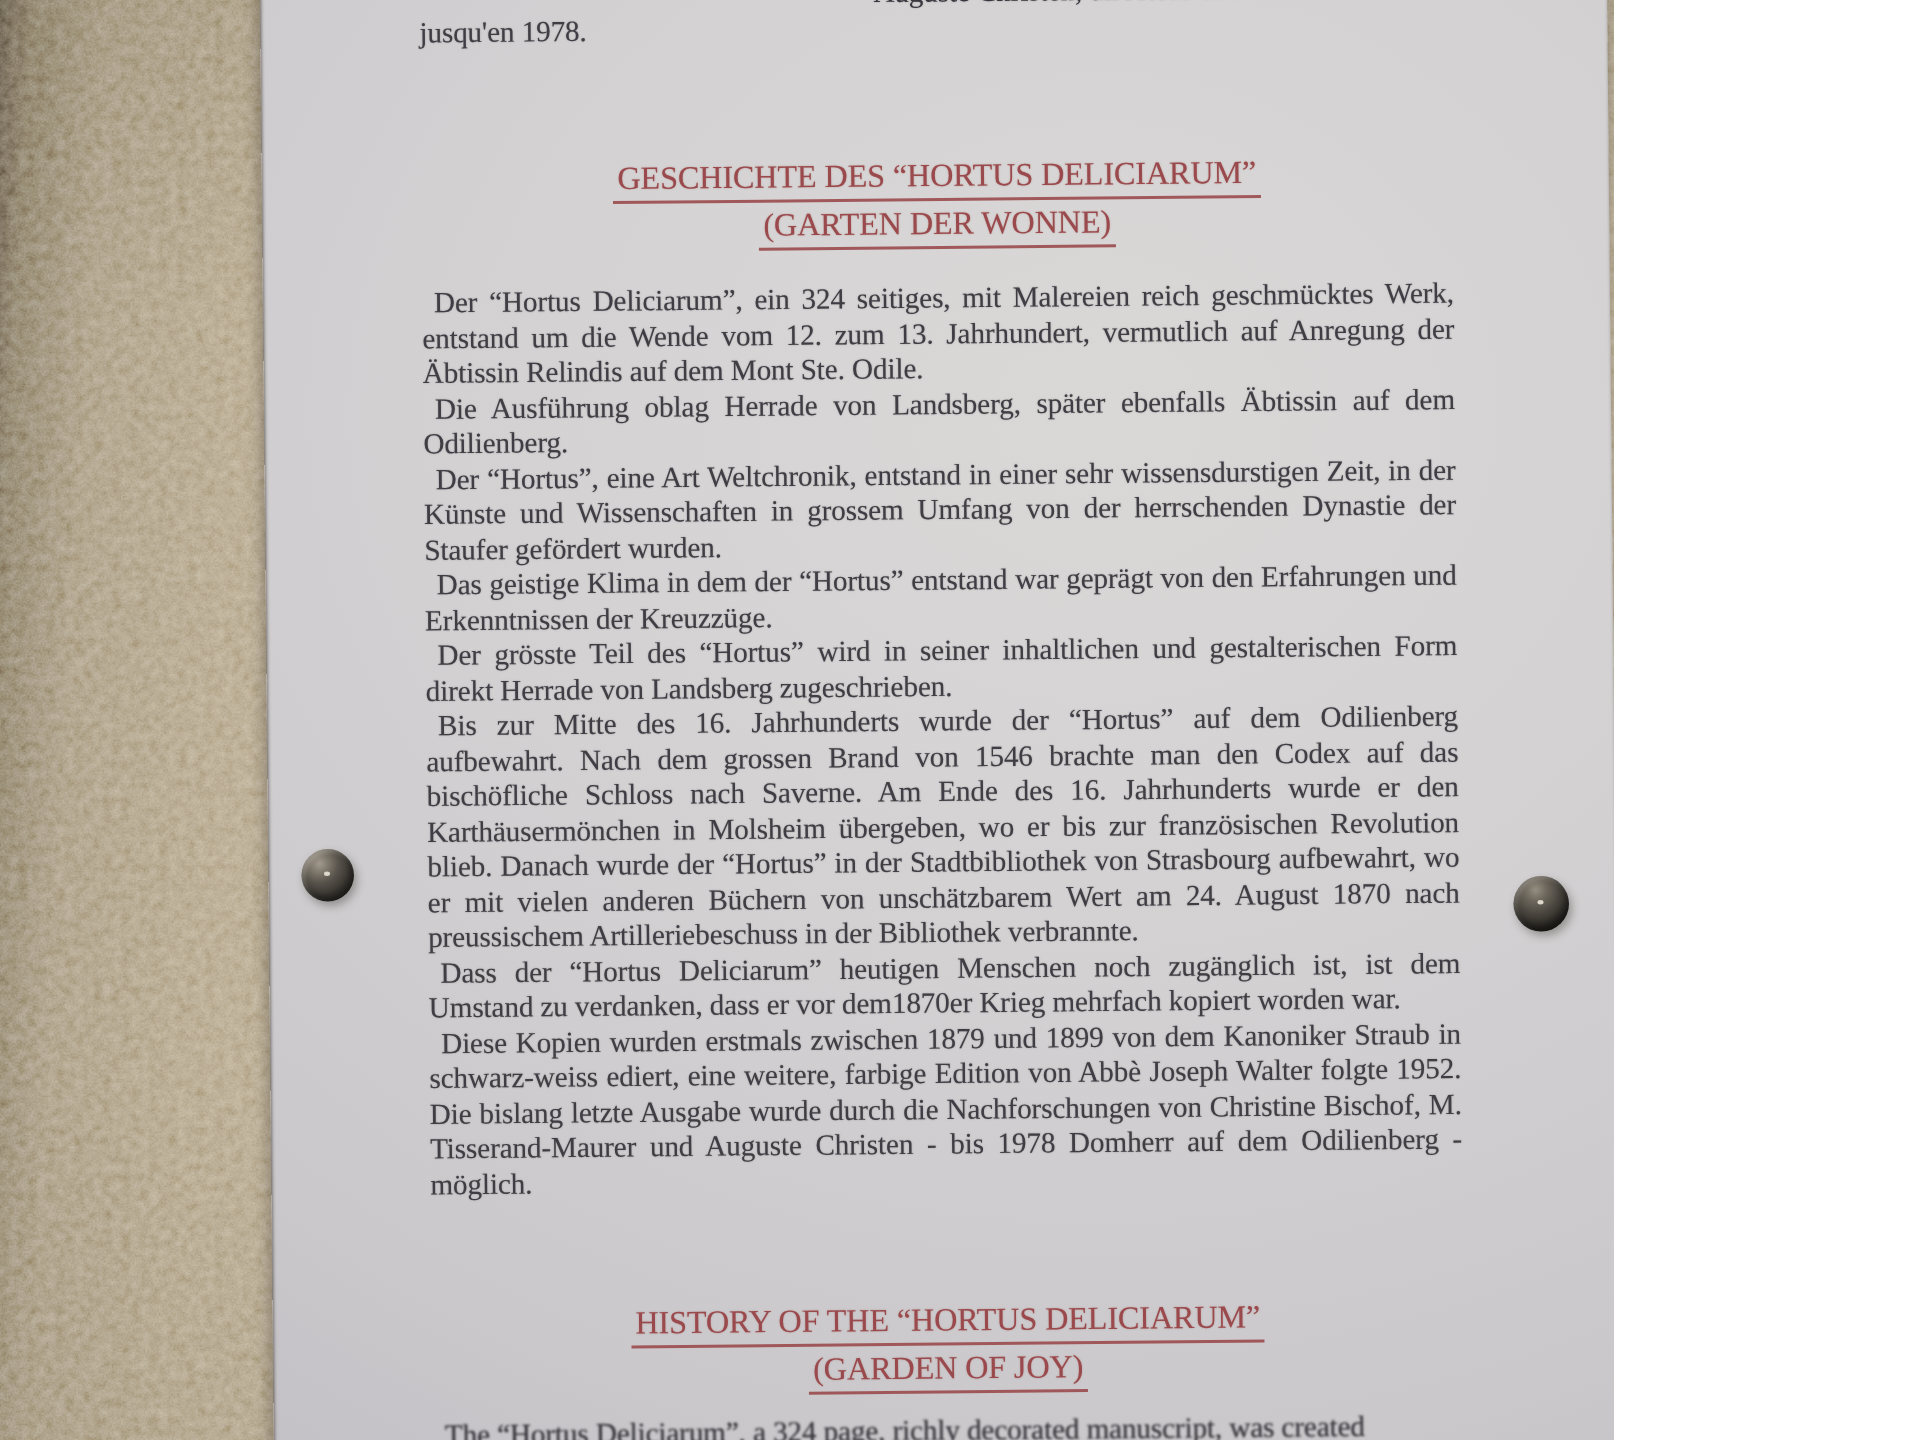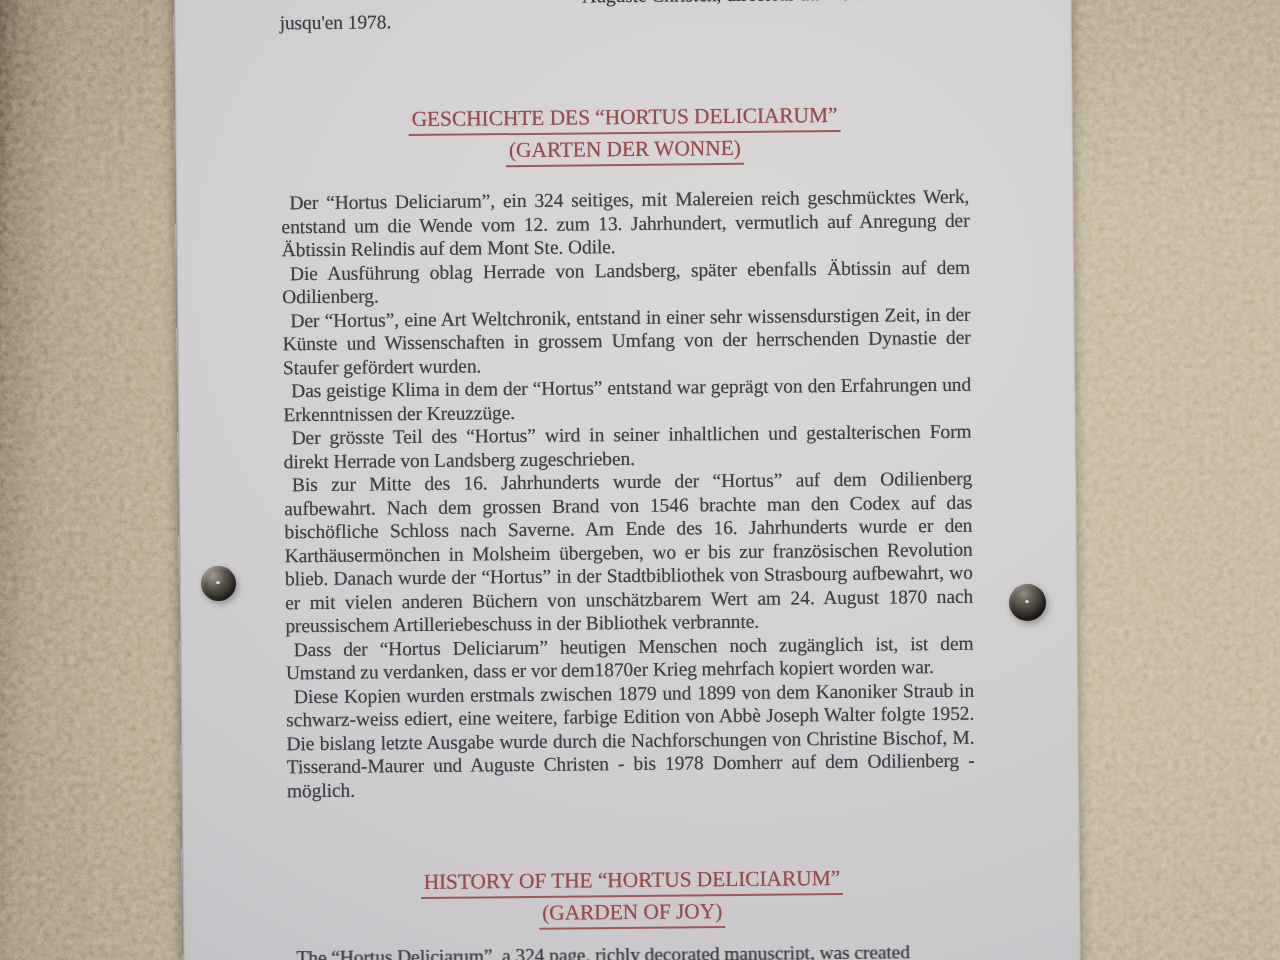--- a/index.html
+++ b/index.html
@@ -1,18 +1,18 @@
 <!DOCTYPE html>
 <html><head>
 <meta charset="utf-8">
 <style>
   html,body { margin:0; padding:0; }
   .scene {
     position: relative;
-    width: 1280px; height: 960px;
+    width: 1076px; height: 960px;
     overflow: hidden;
     background: #22c55e;
     font-family: "Liberation Serif", "DejaVu Serif", serif;
   }
   
   .wall {
     position: absolute; inset: 0;
     background:
       linear-gradient(180deg, rgba(80,70,52,0.18) 0%, rgba(80,70,52,0.0) 22%, rgba(80,70,52,0.0) 75%, rgba(80,70,52,0.10) 100%),
       linear-gradient(93deg, #4f4638 0px, #776a53 22px, #97876a 70px, #a49373 170px, #a99979 330px, #ad9d7d 700px, #b2a282 1020px, #b6a786 1120px, #b3a483 1280px);

